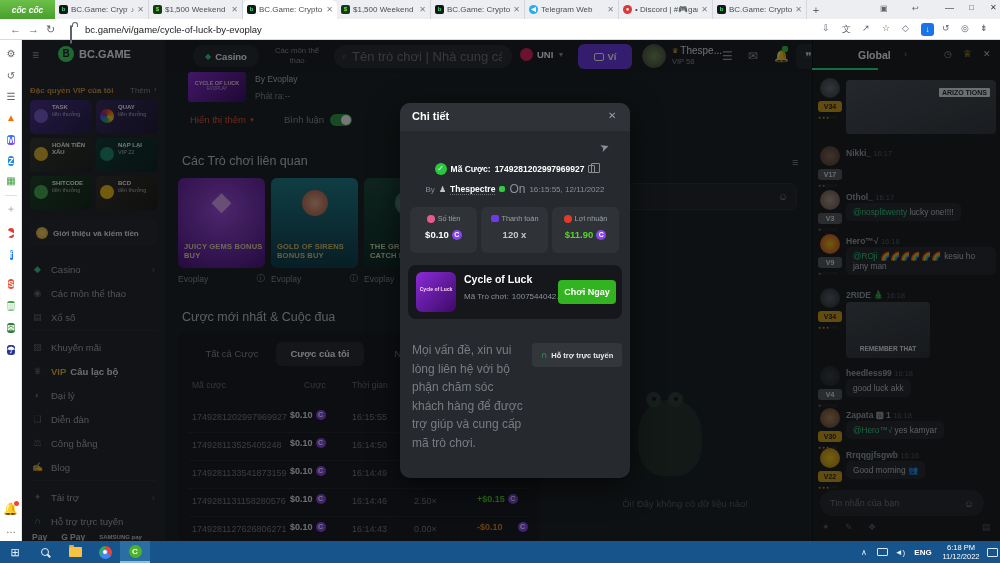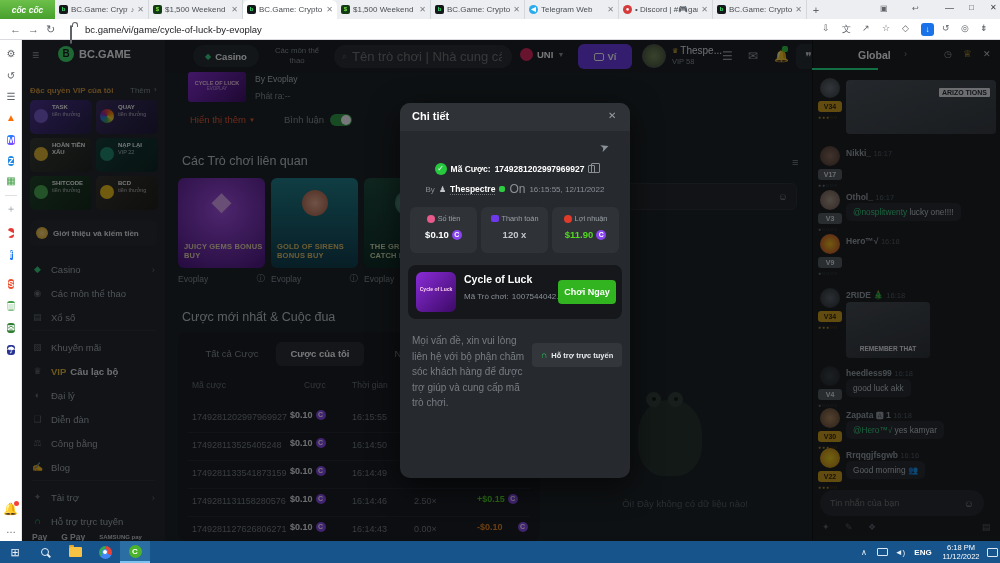--- a/index.html
+++ b/index.html
@@ -455,20 +455,21 @@
     <div class="avt" style="left:798px;top:150px;background:radial-gradient(#b09a8a,#6a544a)"></div>
     <div class="mname" style="left:824px;top:152px"><span>Othol_</span> <span class="mtime">16:17</span></div>
     <div class="vb grey" style="left:796px;top:173px">V3</div>
     <div class="stars" style="left:796px;top:186px;color:#6c7278">●○○○○</div>
     <div class="bubble" style="left:824px;top:163px"><span class="mention">@nosplitwenty</span> <span>lucky one!!!!</span></div>
 
     <div class="avt" style="left:798px;top:194px;background:radial-gradient(#f3c117,#c0392b)"></div>
     <div class="mname" style="left:824px;top:196px"><span>Hero™√</span> <span class="mtime">16:18</span></div>
     <div class="vb grey" style="left:796px;top:217px">V9</div>
     <div class="stars" style="left:796px;top:230px;color:#6c7278">●○○○○</div>
+    <div class="bubble" style="left:824px;top:207px;white-space:normal;width:150px"><span class="mention">@ROji</span> <span>🌈🌈🌈🌈🌈🌈 kesiu ho jany man</span></div>
 
     <div class="avt" style="left:798px;top:248px;background:radial-gradient(#5a5f65,#26292e)"></div>
     <div class="mname" style="left:824px;top:250px"><span>2RIDE 🎄</span> <span class="mtime">16:18</span></div>
     <div class="vb gold" style="left:796px;top:271px">V34</div>
     <div class="stars" style="left:796px;top:284px">●●●○○</div>
     <div class="chatimg" style="left:824px;top:262px;width:84px;height:56px;background:linear-gradient(160deg,#44484e,#2c2f34)">
       <div style="position:absolute;left:0;right:0;bottom:6px;text-align:center;font-size:6.5px;font-weight:bold;color:#e8eaed">REMEMBER THAT</div>
     </div>
 
     <div class="avt" style="left:798px;top:326px;background:radial-gradient(#3a3e43,#1c1f23)"></div>
@@ -558,21 +559,21 @@
       </div>
       <span class="abs" style="left:56px;top:8px;font-size:10.5px;font-weight:bold;color:#fff">Cycle of Luck</span>
       <div class="abs f" style="left:56px;top:27px;gap:3px">
         <span style="font-size:8px;color:#8a9097">Mã Trò chơi:</span>
         <span style="font-size:8px;color:#8a9097">1007544042...</span>
         <span class="cpy"></span>
       </div>
       <div class="abs" style="left:150px;top:15px;width:58px;height:24px;background:#31b41f;border-radius:4px;text-align:center;line-height:24px;font-size:9px;font-weight:bold;color:#fff">Chơi Ngay</div>
     </div>
 
-    <div class="abs" style="left:12px;top:230px;width:114px;font-size:10px;line-height:1.55;color:#787d83">Mọi vấn đề, xin vui lòng liên hệ với bộ phận chăm sóc khách hàng để được trợ giúp và cung cấp mã trò chơi.</div>
+    <div class="abs" style="left:12px;top:238px;width:114px;font-size:12px;line-height:1.55;color:#787d83">Mọi vấn đề, xin vui lòng liên hệ với bộ phận chăm sóc khách hàng để được trợ giúp và cung cấp mã trò chơi.</div>
     <div class="abs f" style="left:132px;top:240px;width:90px;height:24px;background:#33373c;border-radius:4px;justify-content:center;gap:4px">
       <span style="color:#24c157;font-size:9px;font-weight:bold">∩</span>
       <span style="font-size:7.5px;font-weight:bold;color:#e8eaed">Hỗ trợ trực tuyến</span>
     </div>
   </div>
 
   <div class="abs" id="taskbar">
     <div class="tbi" style="left:0;width:30px">
         <span style="color:#e8f0f8;font-size:11px">⊞</span>
       </div>

